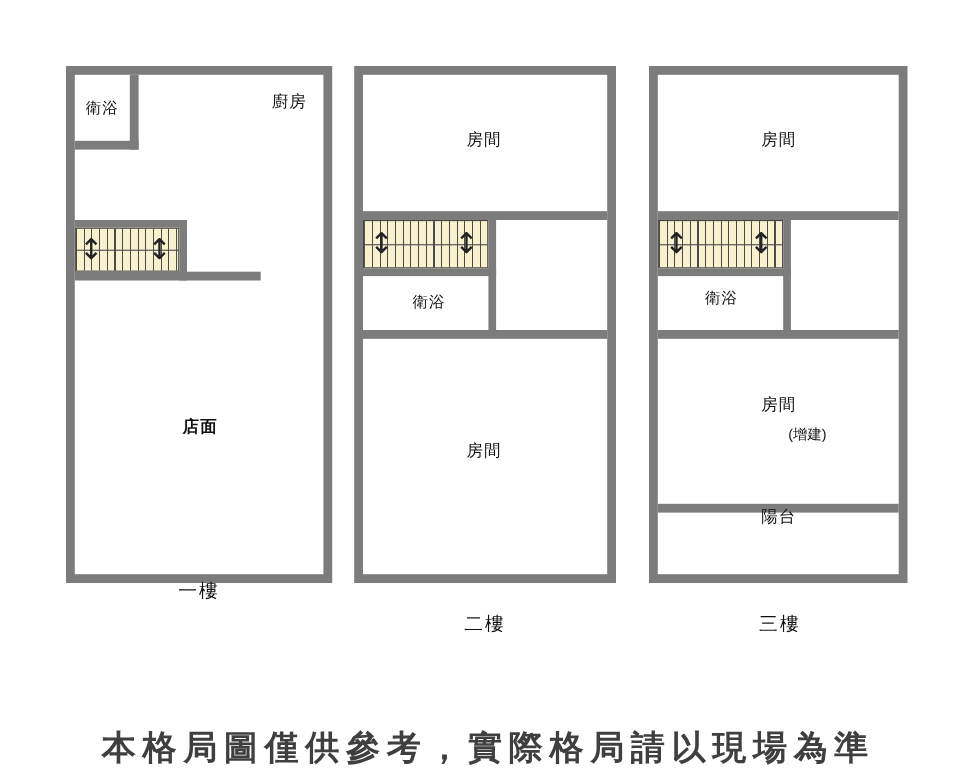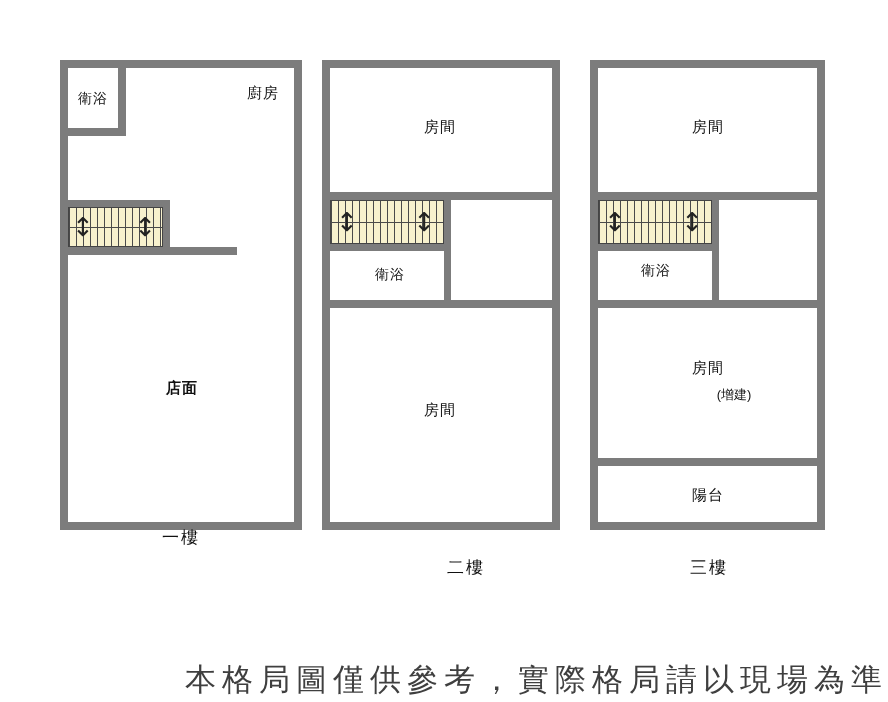--- a/index.html
+++ b/index.html
@@ -57,23 +57,23 @@
     transform:translate(-50%,-50%);
     font-size:17px;
     color:#111111;
     letter-spacing:2px;
     white-space:nowrap;
   }
   .disclaimer{
     position:absolute;
     left:0;right:0;
     top:659px;
-    text-align:right;
+    text-align:center;
     font-size:31px;
-    font-weight:normal;
+    font-weight:bold;
     letter-spacing:6px;
     color:var(--disclaimer,#3f3f3f);
     white-space:nowrap;
   }
 </style>
 </head>
 <body>
 
 <div class="page">
 
@@ -131,22 +131,22 @@
 
     <span class="lbl" style="left:58px;top:203px;font-size:14px;">衛浴</span>
 
     <div class="wall" style="left:0;top:232px;width:219px;height:8px;"></div>
 
     <span class="lbl" style="left:110px;top:300px;">房間</span>
     <span class="lbl small" style="left:110px;top:327px;margin-left:26px;">(增建)</span>
 
     <div class="wall" style="left:0;top:390px;width:219px;height:8px;"></div>
 
-    <span class="lbl" style="left:110px;top:427px;font-family:Liberation Mono, monospace;">陽台</span>
+    <span class="lbl" style="left:110px;top:402px;font-family:Liberation Mono, monospace;">陽台</span>
   </div>
 
   <span class="floor-name" style="left:181px;top:537px;">一樓</span>
-  <span class="floor-name" style="left:466px;top:567px;">二樓</span>
+  <span class="floor-name" style="left:441px;top:567px;">二樓</span>
   <span class="floor-name" style="left:709px;top:567px;">三樓</span>
 
   <div class="disclaimer">本格局圖僅供參考，實際格局請以現場為準</div>
 
 </div>
 
 </body></html>

